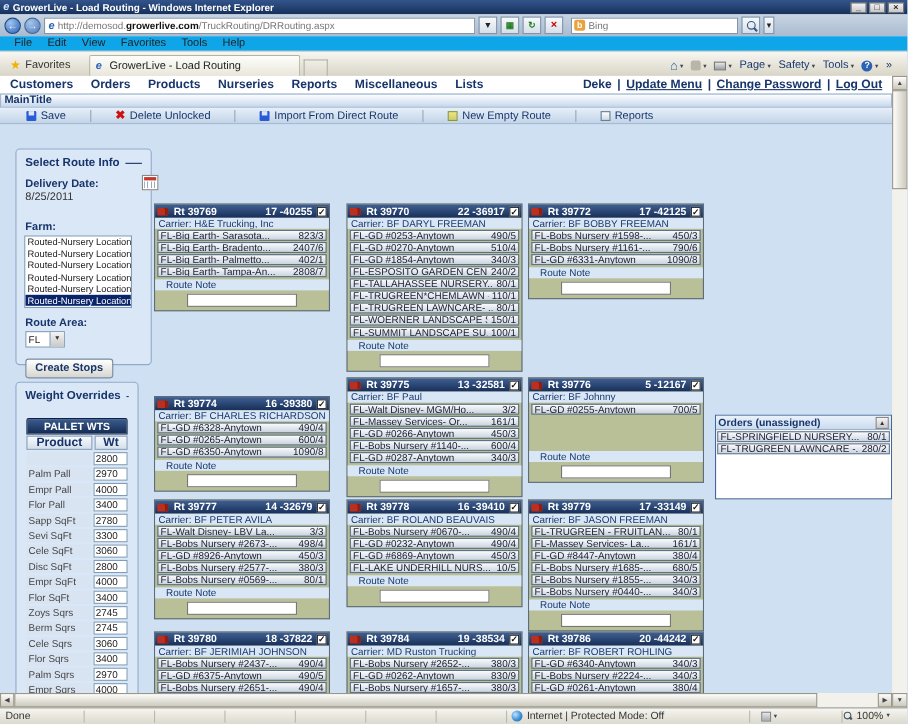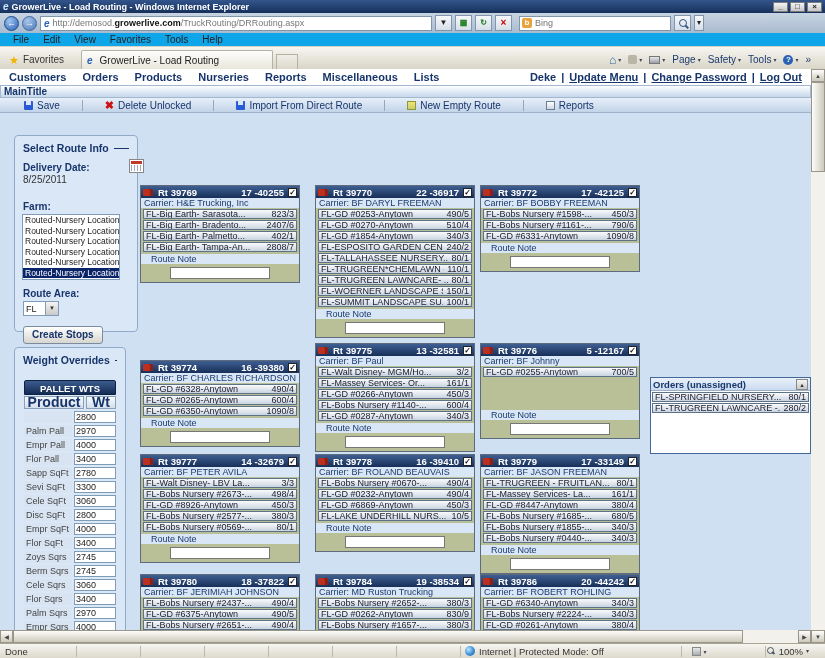--- a/index.html
+++ b/index.html
@@ -113,27 +113,27 @@
   #calendar-btn::before { content:""; display:block; height:3px; background:#c0392b; margin:1px; }
   #calendar-btn::after { content:""; display:block; height:6px; margin:0 1px;
     background:repeating-linear-gradient(90deg,#9ab 0 1px,#fff 1px 3px); }
 
   #weight-panel { left:14px; top:234px; width:112px; height:300px; }
   .pallet-title { width:92px; margin:14px auto 0; height:15px; background:linear-gradient(#3c5c8e,#142c54);
     color:#fff; font-weight:bold; font-size:9.5px; text-align:center; line-height:15px;
     border:1px solid #0e2142; border-radius:2px 2px 0 0; }
   .wt-head { display:flex; width:92px; margin:1px auto 0; gap:2px; }
   .wt-head div { height:13px; background:linear-gradient(#f7fafc,#d4dfea); border:1px solid #8aa0b8;
-    font-size:14px; font-weight:bold; color:#17356b; text-align:center; line-height:11px; }
+    font-size:11px; font-weight:bold; color:#17356b; text-align:center; line-height:11px; }
   .wt-head .c1 { width:60px; } .wt-head .c2 { width:30px; }
   .wt-body { width:92px; margin:2px auto 0; }
   .wt-row { display:flex; gap:2px; margin-bottom:2px; }
   .wt-product { width:60px; height:12px; background:#d9e4f2; font-size:9px; color:#444;
     line-height:12px; padding-left:2px; white-space:nowrap; overflow:hidden; }
-  .wt-input { width:42px; height:12px; border:1px solid #7f9db9; font-size:9px; padding:0 1px;
+  .wt-input { width:31px; height:12px; border:1px solid #7f9db9; font-size:9px; padding:0 1px;
     font-family:"Liberation Sans",sans-serif; color:#222; }
 
   
   .route-card { position:absolute; width:160px; background:#b9bf96; border:1px solid #5d6b7d; }
   .rc-head { height:12px; background:linear-gradient(#3f5f92,#172f58); display:flex; align-items:center;
     padding:0 2px; color:#fff; font-size:9.5px; font-weight:bold; }
   .truck { width:10px; height:7px; background:#bb2f21; border-radius:1px 2px 1px 1px; margin-right:5px;
     box-shadow:inset -3px 0 0 #8d1f15; }
   .rc-load { margin-left:auto; margin-right:4px; }
   .rc-check { width:9px; height:9px; background:#fff; border:1px solid #222; font-size:8px; line-height:8px;

